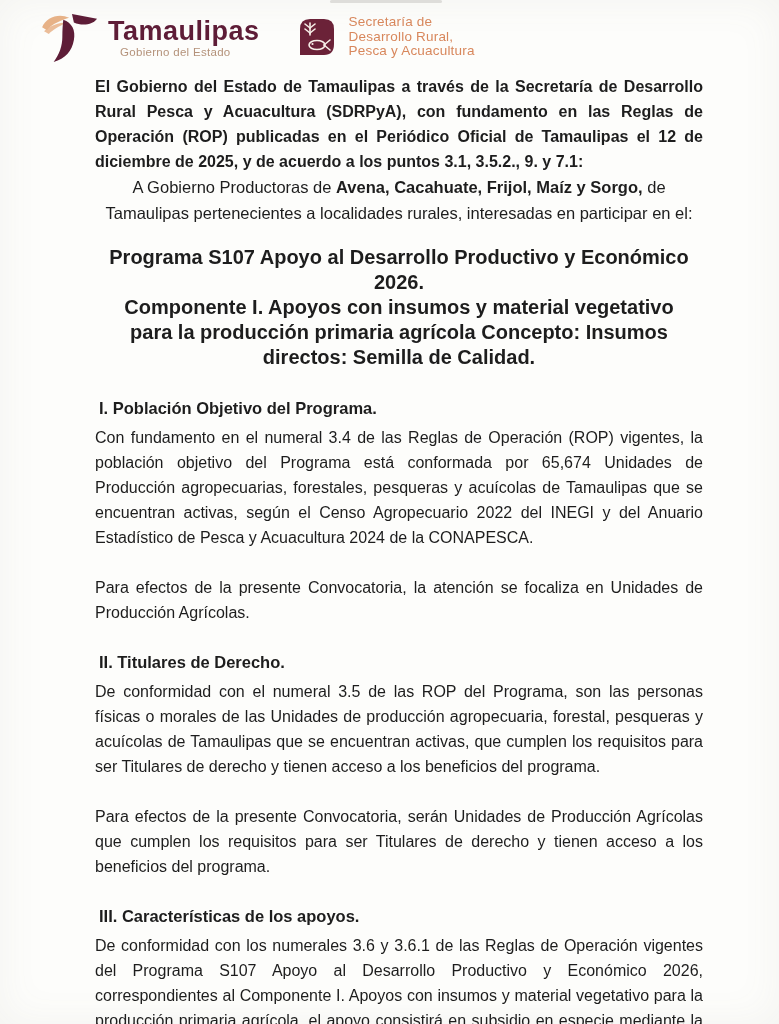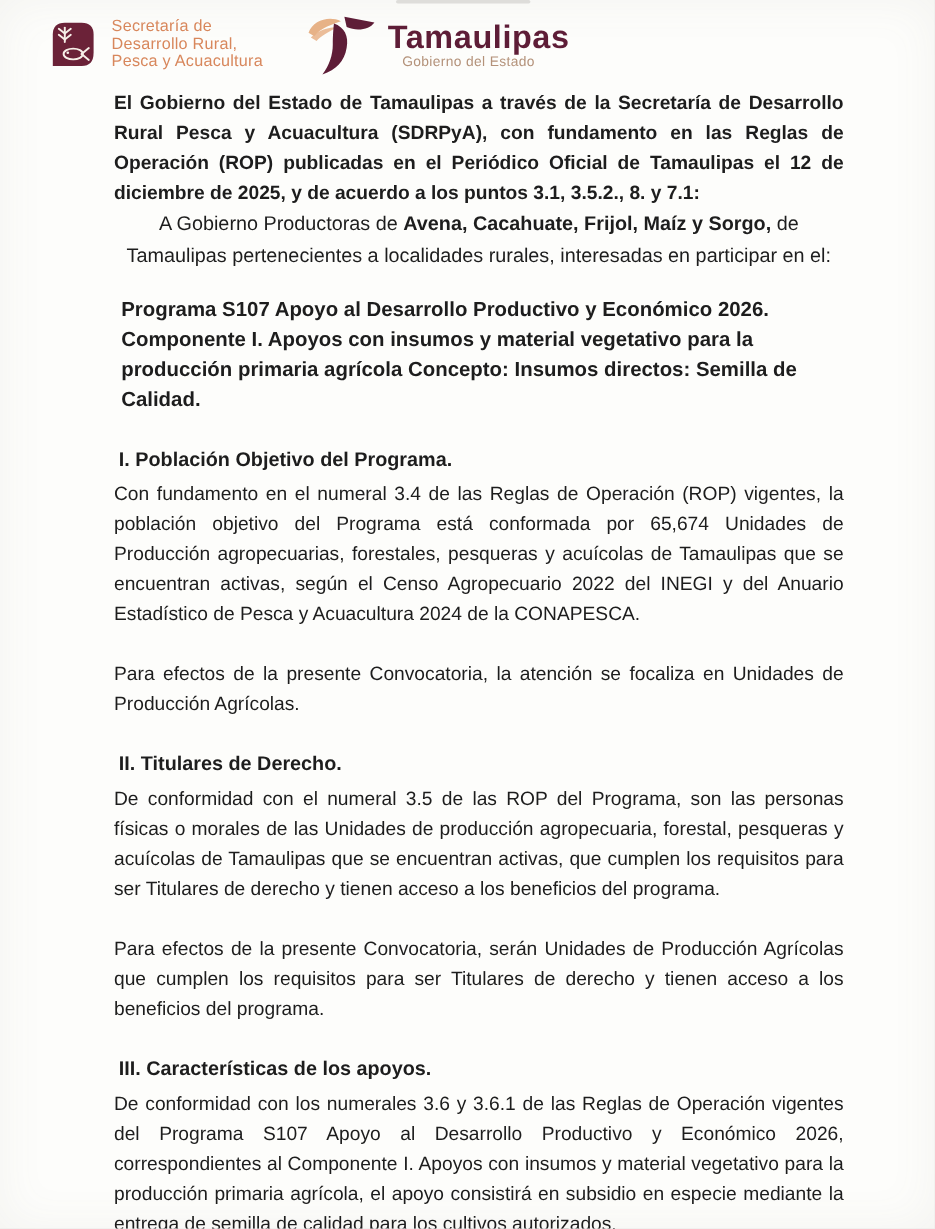--- a/index.html
+++ b/index.html
@@ -84,40 +84,59 @@
     margin: 17px 0 22px 0;
   }
   .audience {
     text-align: center;
     font-size: 16.5px;
     line-height: 26px;
     margin: 0 0 19px 0;
   }
   .audience .crops { font-weight: bold; }
   .program {
+    text-align: center;
     font-weight: bold;
-    font-size: 17px;
+    font-size: 20px;
     line-height: 25px;
     margin: 0 6px 26px 6px;
   }
   .section-heading {
     font-size: 16.5px;
     font-weight: bold;
     line-height: 25px;
     margin: 4px;
   }
   .section-3 { margin-top: 16px; }
 </style>
 </head>
 <body>
 
 <div class="page">
   <div class="scan-mark"></div>
 
   <div class="header">
+
+    <div class="logo-block">
+      <span class="tam-logo-icon">
+        <svg viewBox="0 0 66 54" width="66" height="52" aria-hidden="true">
+
+          <path d="M3 17 C7 6, 21 2, 31 7 C25 9, 13 13, 8 20 Z" fill="#e7b287"></path>
+          <path d="M5 21 C11 15, 21 12, 28 12 C21 16, 13 20, 10 24 Z" fill="#e7b287" opacity="0.85"></path>
+
+          <path d="M34 3 L60 8 C56 14, 45 16, 36 12 Z" fill="#5e1d37"></path>
+
+          <path d="M25 9 C34 12, 38 20, 36 30 C34 42, 27 49, 15 53 C21 45, 24 36, 24 27 C24 20, 24.5 13, 25 9 Z" fill="#5e1d37"></path>
+        </svg>
+      </span>
+      <span class="tam-text">
+        <div class="tam-title">Tamaulipas</div>
+        <div class="tam-subtitle">Gobierno del Estado</div>
+      </span>
+    </div>
 
     <div class="logo-block">
       <span class="sdr-logo-icon">
         <svg viewBox="0 0 44 44" width="46" height="44" aria-hidden="true">
 
           <path d="M5 40 L5 14 Q5 4 15 4 L29 4 Q39 4 39 14 L39 29 Q39 40 29 40 Z" fill="#6b2238"></path>
 
           <g stroke="#f7efe8" stroke-width="1.6" stroke-linecap="round" fill="none">
             <path d="M15 8 L15 20"></path>
             <path d="M15 13 L10 9"></path>
@@ -133,41 +152,23 @@
           </g>
           <circle cx="17.5" cy="29" r="1.1" fill="#f7efe8"></circle>
         </svg>
       </span>
       <span class="sdr-text">
         <div>Secretaría de</div>
         <div>Desarrollo Rural,</div>
         <div>Pesca y Acuacultura</div>
       </span>
     </div>
-
-    <div class="logo-block">
-      <span class="tam-logo-icon">
-        <svg viewBox="0 0 66 54" width="66" height="52" aria-hidden="true">
-
-          <path d="M3 17 C7 6, 21 2, 31 7 C25 9, 13 13, 8 20 Z" fill="#e7b287"></path>
-          <path d="M5 21 C11 15, 21 12, 28 12 C21 16, 13 20, 10 24 Z" fill="#e7b287" opacity="0.85"></path>
-
-          <path d="M34 3 L60 8 C56 14, 45 16, 36 12 Z" fill="#5e1d37"></path>
-
-          <path d="M25 9 C34 12, 38 20, 36 30 C34 42, 27 49, 15 53 C21 45, 24 36, 24 27 C24 20, 24.5 13, 25 9 Z" fill="#5e1d37"></path>
-        </svg>
-      </span>
-      <span class="tam-text">
-        <div class="tam-title">Tamaulipas</div>
-        <div class="tam-subtitle">Gobierno del Estado</div>
-      </span>
-    </div>
   </div>
 
-  <p class="para bold intro">El Gobierno del Estado de Tamaulipas a través de la Secretaría de Desarrollo Rural Pesca y Acuacultura (SDRPyA), con fundamento en las Reglas de Operación (ROP) publicadas en el Periódico Oficial de Tamaulipas el 12 de diciembre de 2025, y de acuerdo a los puntos 3.1, 3.5.2., 8. y 7.1:</p>
+  <p class="para bold intro">El Gobierno del Estado de Tamaulipas a través de la Secretaría de Desarrollo Rural Pesca y Acuacultura (SDRPyA), con fundamento en las Reglas de Operación (ROP) publicadas en el Periódico Oficial de Tamaulipas el 12 de diciembre de 2025, y de acuerdo a los puntos 3.1, 3.5.2., 9. y 7.1:</p>
 
 
   <p class="audience"><span>A Gobierno Productoras de </span><span class="crops">Avena, Cacahuate, Frijol, Maíz y Sorgo,</span><span> de Tamaulipas pertenecientes a localidades rurales, interesadas en participar en el:</span></p>
 
   <div class="program">
     <div>Programa S107 Apoyo al Desarrollo Productivo y Económico 2026.</div>
     <div>Componente I. Apoyos con insumos y material vegetativo para la producción primaria agrícola Concepto: Insumos directos: Semilla de Calidad.</div>
   </div>
 
   <div class="section">

